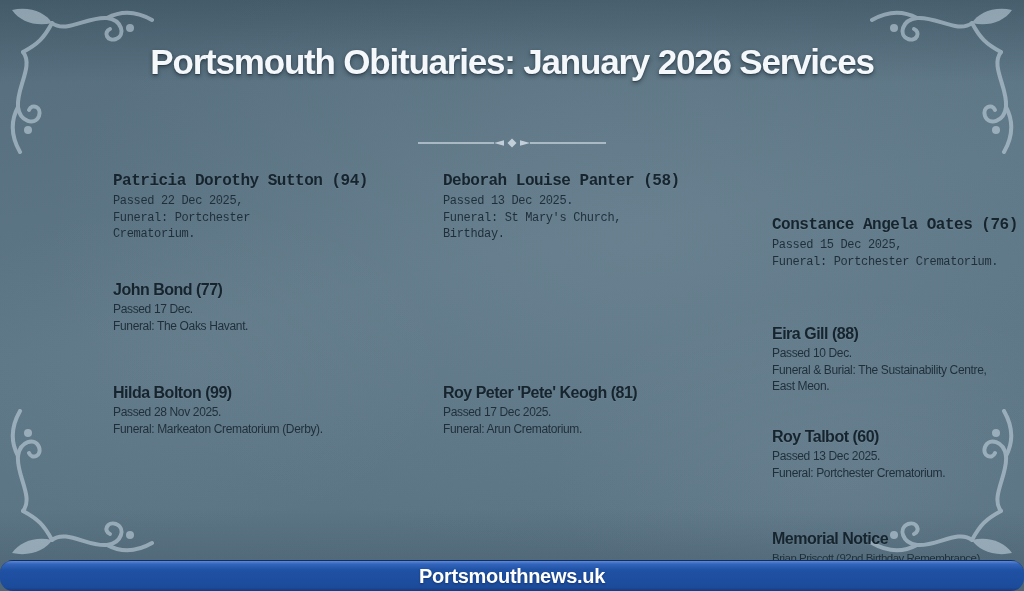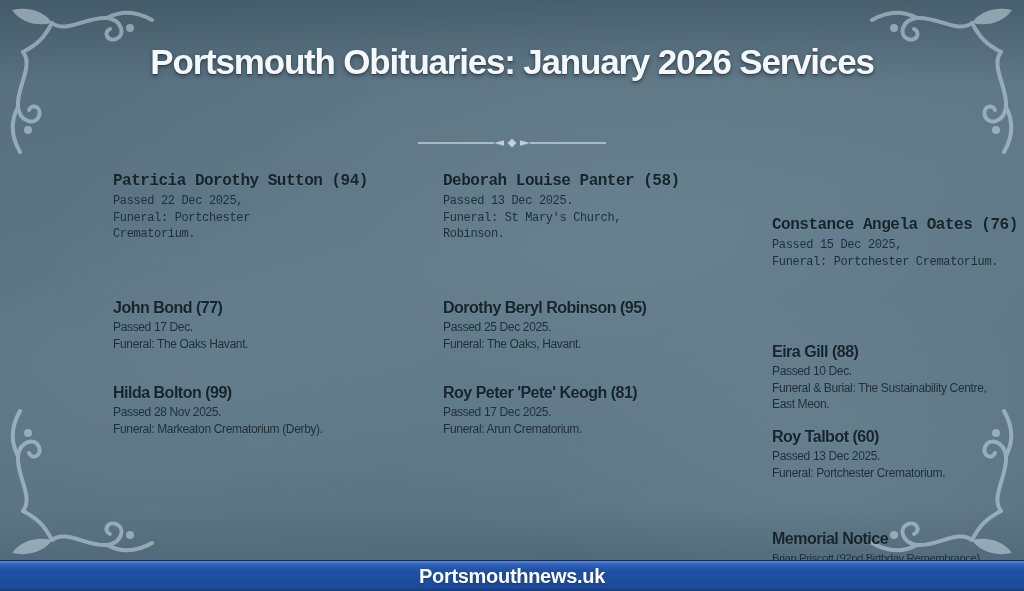--- a/index.html
+++ b/index.html
@@ -30,39 +30,40 @@
   .corner{position:absolute;width:150px;height:150px;opacity:.55;z-index:2;pointer-events:none;}
   .corner.tl{top:4px;left:4px;}
   .corner.tr{top:4px;right:4px;transform:scaleX(-1);}
   .corner.bl{bottom:32px;left:4px;transform:scaleY(-1);}
   .corner.br{bottom:32px;right:4px;transform:scale(-1,-1);}
   .obit{position:absolute;z-index:4;width:222px;}
   .obit.c1{left:113px;}
   .obit.c2{left:443px;}
   .obit.c3{left:772px;width:232px;margin-top:44px;}
   .obit.r1{top:172px;font-family:Liberation Mono, monospace;}
-  .obit.r2{top:298px;}
+  .obit.r2{top:280px;}
   .obit.r3{top:383px;}
   .obit.r4{top:485px;}
   .obit-name{
     font-size:16px;font-weight:bold;letter-spacing:-0.5px;color:#16242e;
     white-space:nowrap;line-height:19px;margin-bottom:2px;
     text-shadow:0 1px 1px rgba(255,255,255,0.06);
   }
   .obit-line{
     font-size:12px;letter-spacing:-0.35px;color:#1f2f3a;line-height:16.5px;
   }
   .obit-line-sm{
     font-size:11.5px;letter-spacing:-0.5px;color:#1f2f3a;line-height:16px;text-decoration:underline;
   }
   .footer{
     position:absolute;left:0;bottom:0;width:100%;height:30px;z-index:5;
     background:linear-gradient(180deg,#5d8ad8 0%, #3465bd 10%, #1f51a4 30%, #1c4b9a 88%, #153b7c 100%);
     border-top:1px solid rgba(10,20,45,0.35);
     text-align:center;
+    border-radius:13px;
   }
   .footer-text{
     display:inline-block;font-size:20px;font-weight:bold;color:#ffffff;
     letter-spacing:-0.3px;line-height:30px;text-shadow:0 1px 2px rgba(8,20,50,0.4);
   }
 </style>
 </head>
 <body>
 
 <div class="stage">
@@ -120,26 +121,21 @@
   </div>
   <div class="obit c1 r3">
     <div class="obit-name">Hilda Bolton (99)</div>
     <div class="obit-line">Passed 28 Nov 2025.</div>
     <div class="obit-line">Funeral: Markeaton Crematorium (Derby).</div>
   </div>
 
   <div class="obit c2 r1">
     <div class="obit-name">Deborah Louise Panter (58)</div>
     <div class="obit-line">Passed 13 Dec 2025.</div>
-    <div class="obit-line">Funeral: St Mary's Church, Robinson.</div>
-  </div>
-  <div class="obit c2 r2">
-    <div class="obit-name">Dorothy Beryl Robinson (95)</div>
-    <div class="obit-line">Passed 25 Dec 2025.</div>
-    <div class="obit-line">Funeral: The Oaks, Havant.</div>
+    <div class="obit-line">Funeral: St Mary's Church, Birthday.</div>
   </div>
   <div class="obit c2 r3">
     <div class="obit-name">Roy Peter 'Pete' Keogh (81)</div>
     <div class="obit-line">Passed 17 Dec 2025.</div>
     <div class="obit-line">Funeral: Arun Crematorium.</div>
   </div>
 
   <div class="obit c3 r1">
     <div class="obit-name">Constance Angela Oates (76)</div>
     <div class="obit-line">Passed 15 Dec 2025,</div>

